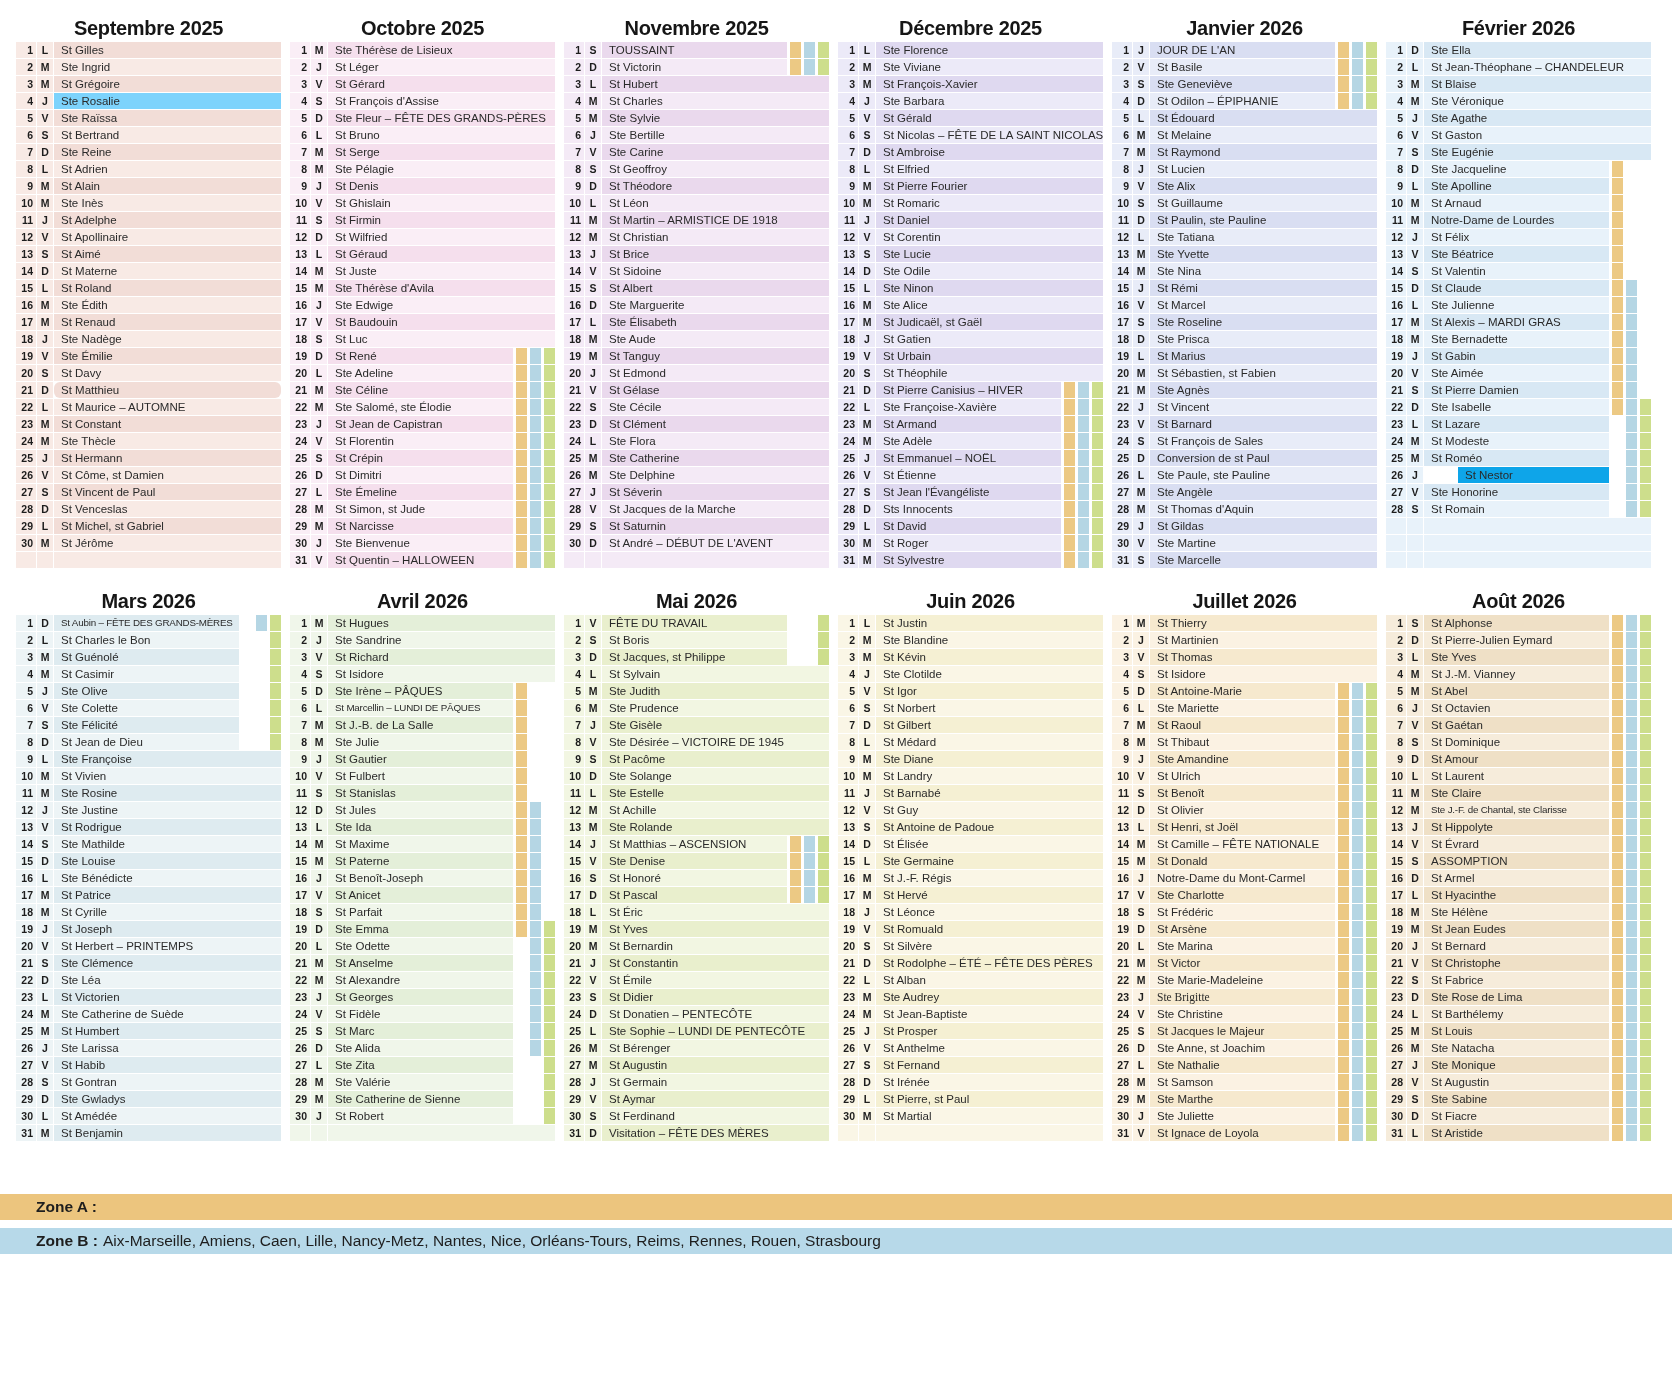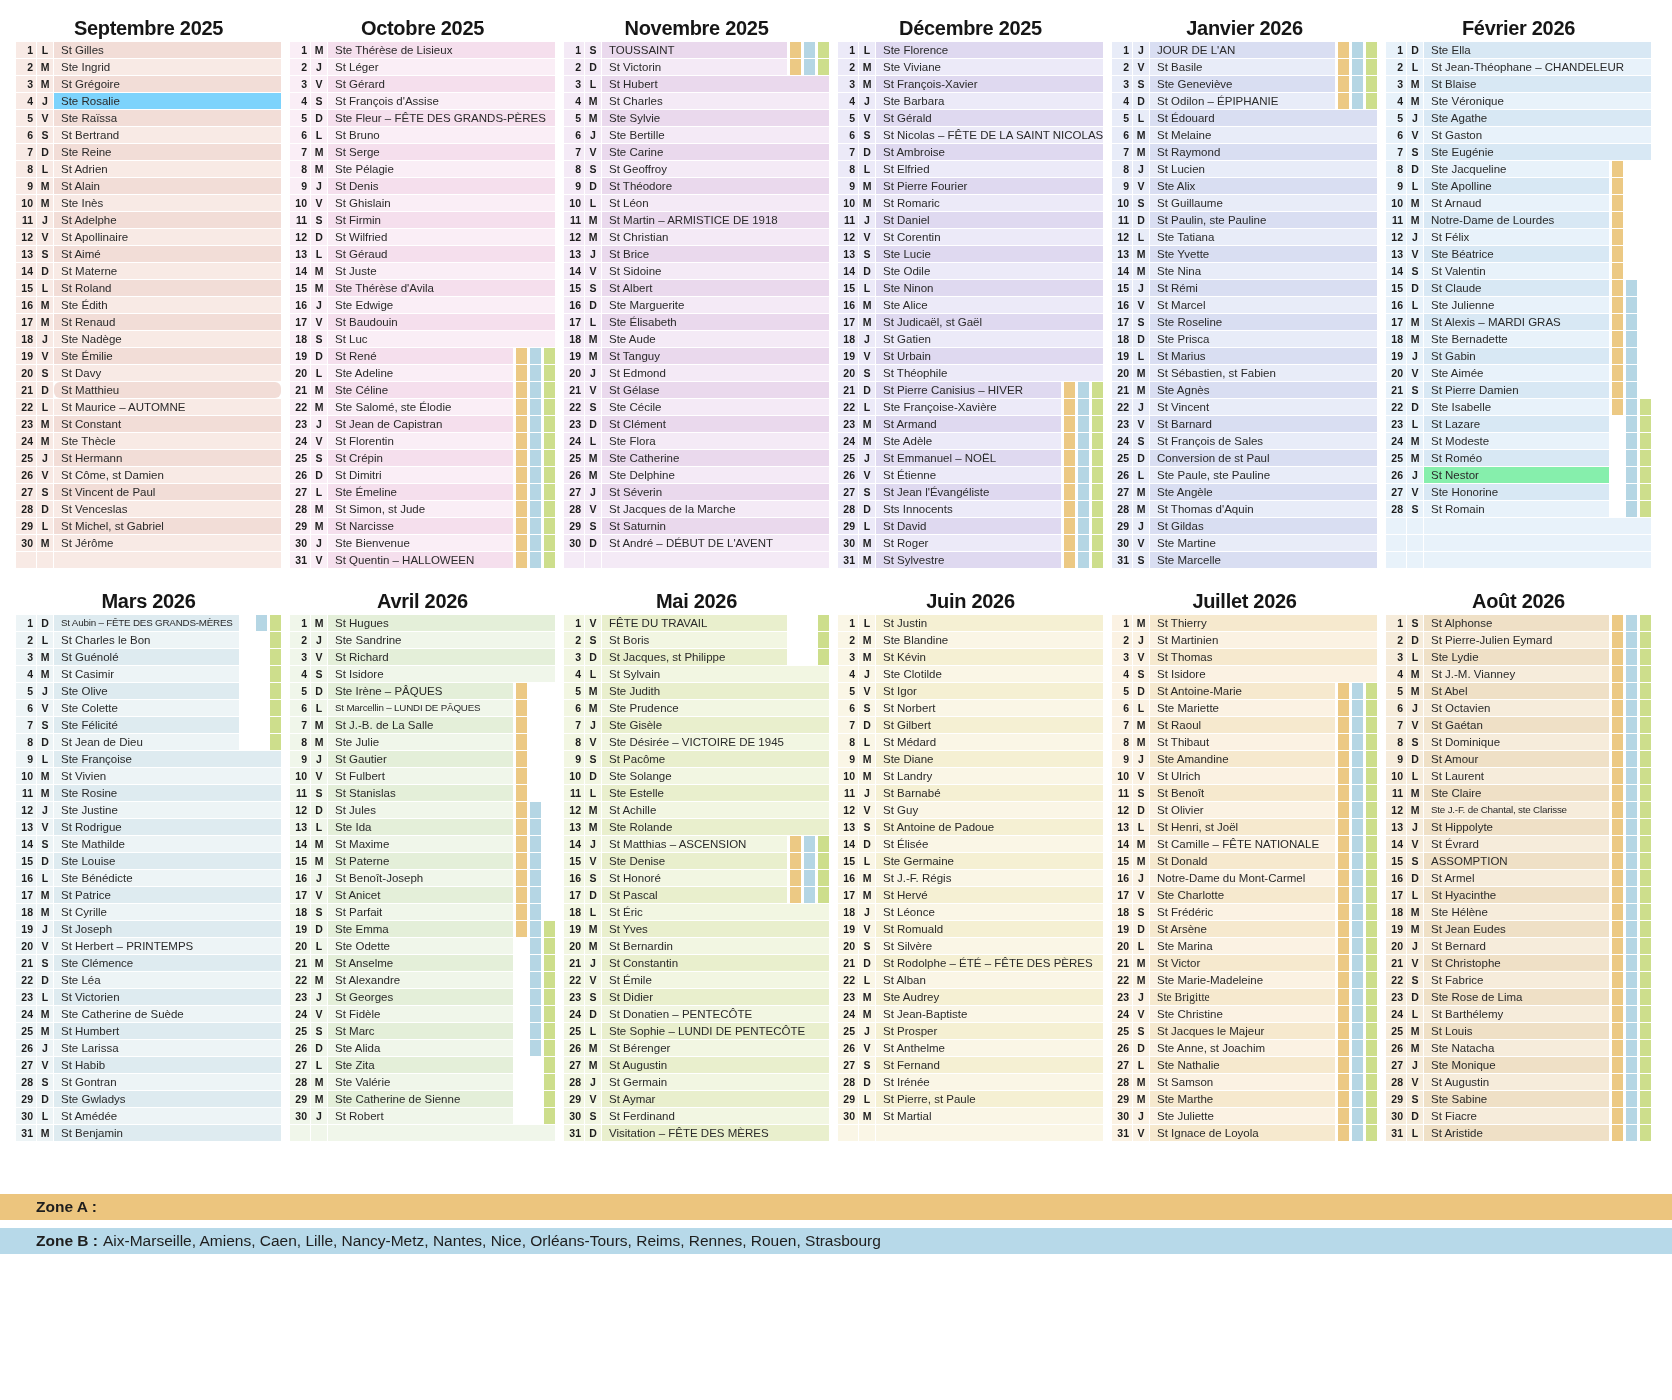--- a/index.html
+++ b/index.html
@@ -1083,21 +1083,21 @@
           <span class="cell num" style="background: rgb(232, 242, 250);">25</span>
           <span class="cell dow" style="background: rgb(232, 242, 250);">M</span>
           <span class="cell name" style="background: rgb(216, 232, 244);">St Roméo</span>
           <span class="zbar" style="background: transparent;"></span>
           <span class="zbar" style="background: rgb(181, 214, 228);"></span>
           <span class="zbar" style="background: rgb(205, 222, 140);"></span>
         </div>
         <div class="day-row">
           <span class="cell num" style="background: rgb(232, 242, 250);">26</span>
           <span class="cell dow" style="background: rgb(232, 242, 250);">J</span>
-          <span class="cell name" style="background: #86efac;">St Nestor</span>
+          <span class="cell name" style="background: #0ea5e9; margin-left: 34px;">St Nestor</span>
           <span class="zbar" style="background: transparent;"></span>
           <span class="zbar" style="background: rgb(181, 214, 228);"></span>
           <span class="zbar" style="background: rgb(205, 222, 140);"></span>
         </div>
         <div class="day-row">
           <span class="cell num" style="background: rgb(232, 242, 250);">27</span>
           <span class="cell dow" style="background: rgb(232, 242, 250);">V</span>
           <span class="cell name" style="background: rgb(216, 232, 244);">Ste Honorine</span>
           <span class="zbar" style="background: transparent;"></span>
           <span class="zbar" style="background: rgb(181, 214, 228);"></span>
@@ -1864,21 +1864,21 @@
           <span class="cell name" style="background: rgb(245, 240, 211);">St Fernand</span>
         </div>
         <div class="day-row">
           <span class="cell num" style="background: rgb(250, 246, 230);">28</span>
           <span class="cell dow" style="background: rgb(250, 246, 230);">D</span>
           <span class="cell name" style="background: rgb(250, 246, 230);">St Irénée</span>
         </div>
         <div class="day-row">
           <span class="cell num" style="background: rgb(250, 246, 230);">29</span>
           <span class="cell dow" style="background: rgb(250, 246, 230);">L</span>
-          <span class="cell name" style="background: rgb(245, 240, 211);">St Pierre, st Paule</span>
+          <span class="cell name" style="background: rgb(245, 240, 211);">St Pierre, st Paul</span>
         </div>
         <div class="day-row">
           <span class="cell num" style="background: rgb(250, 246, 230);">30</span>
           <span class="cell dow" style="background: rgb(250, 246, 230);">M</span>
           <span class="cell name" style="background: rgb(250, 246, 230);">St Martial</span>
         </div>
         <div class="day-row">
           <span class="cell num" style="background: rgb(250, 246, 230);"></span>
           <span class="cell dow" style="background: rgb(250, 246, 230);"></span>
           <span class="cell name" style="background: rgb(250, 246, 230);"></span>
@@ -2137,21 +2137,21 @@
           <span class="cell num" style="background: rgb(246, 236, 219);">2</span>
           <span class="cell dow" style="background: rgb(246, 236, 219);">D</span>
           <span class="cell name" style="background: rgb(246, 236, 219);">St Pierre-Julien Eymard</span>
           <span class="zbar" style="background: rgb(236, 201, 132);"></span>
           <span class="zbar" style="background: rgb(181, 214, 228);"></span>
           <span class="zbar" style="background: rgb(205, 222, 140);"></span>
         </div>
         <div class="day-row">
           <span class="cell num" style="background: rgb(246, 236, 219);">3</span>
           <span class="cell dow" style="background: rgb(246, 236, 219);">L</span>
-          <span class="cell name" style="background: rgb(239, 224, 198);">Ste Lydie</span>
+          <span class="cell name" style="background: rgb(239, 224, 198);">Ste Yves</span>
           <span class="zbar" style="background: rgb(236, 201, 132);"></span>
           <span class="zbar" style="background: rgb(181, 214, 228);"></span>
           <span class="zbar" style="background: rgb(205, 222, 140);"></span>
         </div>
         <div class="day-row">
           <span class="cell num" style="background: rgb(246, 236, 219);">4</span>
           <span class="cell dow" style="background: rgb(246, 236, 219);">M</span>
           <span class="cell name" style="background: rgb(246, 236, 219);">St J.-M. Vianney</span>
           <span class="zbar" style="background: rgb(236, 201, 132);"></span>
           <span class="zbar" style="background: rgb(181, 214, 228);"></span>

